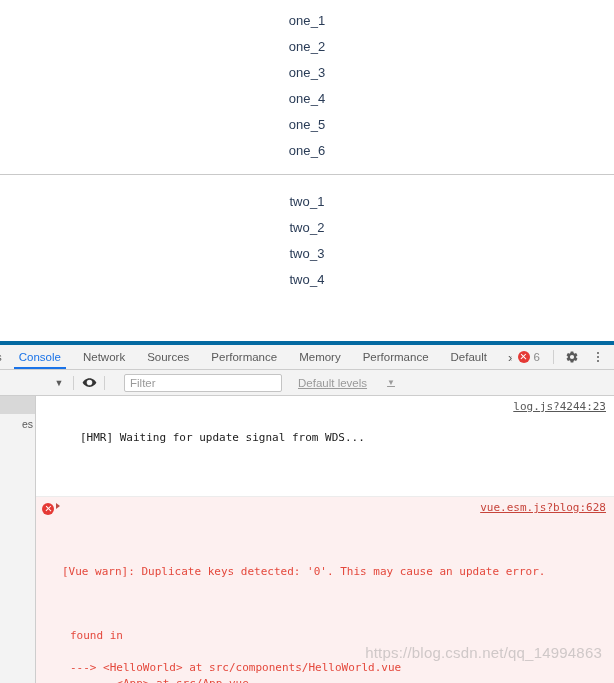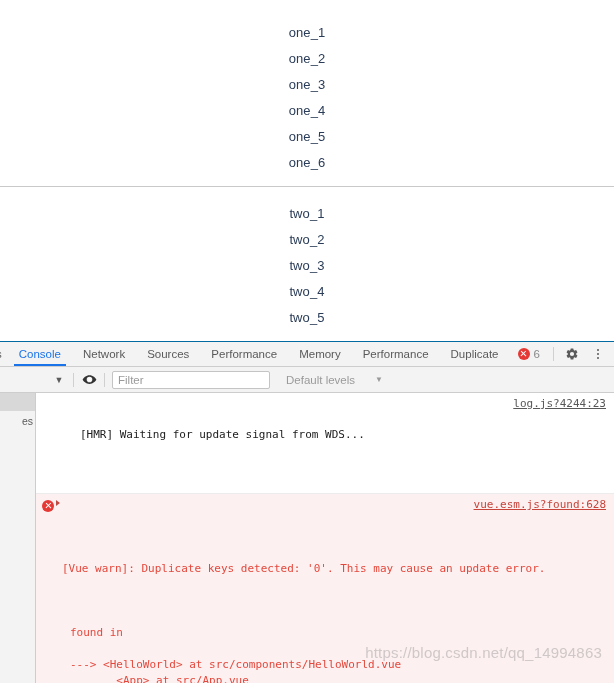--- a/index.html
+++ b/index.html
@@ -20,21 +20,21 @@
     height: 340px;
     background: #ffffff;
     overflow: hidden;
   }
 
   .list-group {
     width: 100%;
     text-align: center;
   }
 
-  .list-group.group-one { padding-top: 20px; }
+  .list-group.group-one { padding-top: 8px; }
   .list-group.group-two { padding-top: 14px; }
 
   .list-item {
     font-family: "Liberation Sans", sans-serif;
     font-size: 13px;
     line-height: 26px;
     color: #2a3c57;
     letter-spacing: 0.1px;
   }
 
@@ -46,21 +46,21 @@
   }
 
   
   #devtools {
     position: absolute;
     left: 0;
     top: 341px;
     width: 614px;
     height: 342px;
     background: #000000;
-    border-top: 1px solid #0369a1;
+    border-top: 4px solid #0369a1;
     display: flex;
     flex-direction: column;
     overflow: hidden;
   }
 
   
   .dt-tabbar {
     height: 25px;
     min-height: 25px;
     background: #f3f3f3;
@@ -197,34 +197,35 @@
   .filter-input {
     width: 158px;
     height: 18px;
     border: 1px solid #c4c4c4;
     border-radius: 2px;
     background: #fff;
     font-family: "Liberation Sans", sans-serif;
     font-size: 11.5px;
     color: #333;
     padding: 0 5px;
-    margin-left: 4px;
+    margin-left: 16px;
     outline: none;
   }
   .filter-input::placeholder { color: #9a9a9a; }
 
   .levels-select {
     display: flex;
     align-items: center;
     gap: 20px;
     margin-left: 16px;
     font-size: 11.5px;
     color: #9a9a9a;
     cursor: default;
     white-space: nowrap;
+    text-decoration: underline;
   }
   .levels-select .caret { font-size: 8px; }
 
   
   .dt-body {
     flex: 1;
     display: flex;
     position: relative;
     overflow: hidden;
     background: #ffffff;
@@ -352,21 +353,20 @@
     <div class="list-item">one_6</div>
   </div>
 
   <div class="section-divider"></div>
 
   <div class="list-group group-two">
     <div class="list-item">two_1</div>
     <div class="list-item">two_2</div>
     <div class="list-item">two_3</div>
     <div class="list-item">two_4</div>
-    <div class="list-item">two_5</div>
   </div>
 
 </div>
 
 <div id="devtools">
 
   <div class="dt-tabbar">
     <div class="dt-tabs">
       <div class="dt-tab clipped">
         <span>s</span>
@@ -383,21 +383,21 @@
       <div class="dt-tab">
         <span>Performance</span>
       </div>
       <div class="dt-tab">
         <span>Memory</span>
       </div>
       <div class="dt-tab">
         <span>Performance</span>
       </div>
       <div class="dt-tab">
-        <span>Duplicate</span>
+        <span>Default</span>
       </div>
       <div class="dt-more">»</div>
     </div>
 
     <div class="dt-tabbar-right">
       <div class="err-badge">
         <span class="icon-circle-x"></span>
         <span class="count">6</span>
       </div>
       <div class="vsep"></div>
@@ -450,21 +450,21 @@
       <div class="msg error">
         <span class="icon-circle-x err-ico"></span>
         <span class="disclosure"></span>
         <span class="msg-text">[Vue warn]: Duplicate keys detected: '0'. This may cause an update error.</span>
         <span class="stack">
 found in
 
 ---&gt; &lt;HelloWorld&gt; at src/components/HelloWorld.vue
        &lt;App&gt; at src/App.vue
          &lt;Root&gt;</span>
-        <span class="msg-link">vue.esm.js?found:628</span>
+        <span class="msg-link">vue.esm.js?blog:628</span>
       </div>
 
     </div>
   </div>
 
   <div class="watermark">https://blog.csdn.net/qq_14994863</div>
 
 </div>
 
 </body></html>

